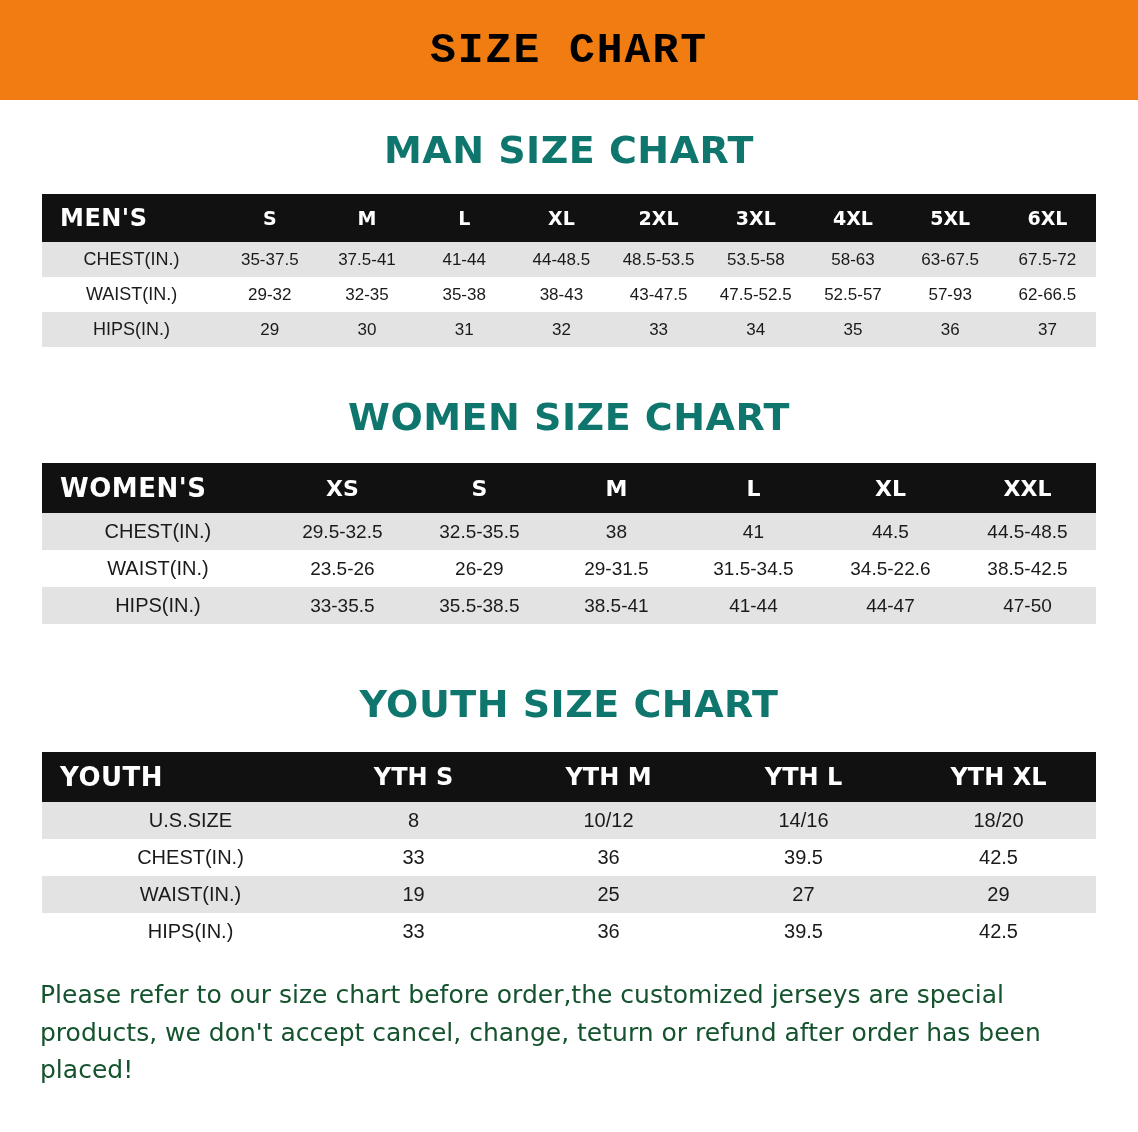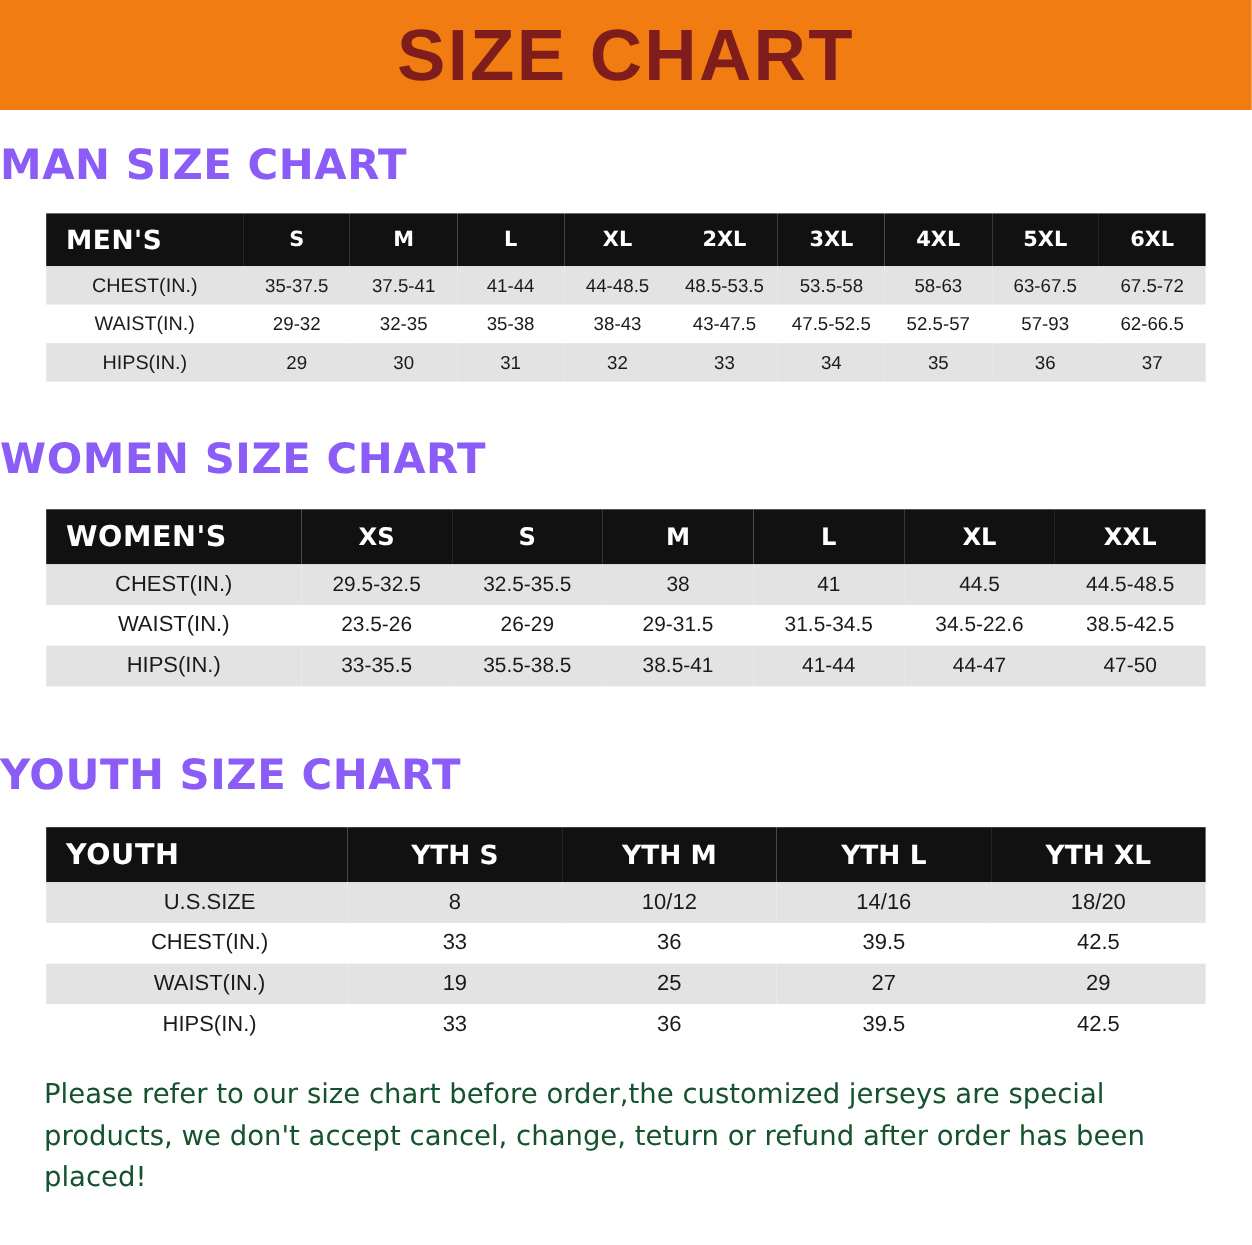--- a/index.html
+++ b/index.html
@@ -18,36 +18,36 @@
   
   .banner {
     width: 100%;
     height: 100px;
     background: #f07c12;
     display: flex;
     align-items: center;
     justify-content: center;
   }
   .banner-title {
-    font-family: Liberation Sans, sans-serif;
+    font-family: Liberation Mono, monospace;
     font-weight: bold;
-    font-size: 66px;
+    font-size: 43px;
     letter-spacing: 2px;
-    color: #7f1d1d;
+    color: #000000;
     line-height: 1;
   }
 
   
   .section-title {
-    text-align: left;
+    text-align: center;
     font-family: "DejaVu Sans", sans-serif;
     font-weight: bold;
     font-size: 38px;
     letter-spacing: 0.5px;
-    color: #8b5cf6;
+    color: #0f766e;
   }
   .title-man    { margin-top: 28px; margin-bottom: 22px; }
   .title-women  { margin-top: 48px; margin-bottom: 24px; }
   .title-youth  { margin-top: 58px; margin-bottom: 26px; }
 
   
   .table-wrap {
     margin: 12px 42px;
   }
   table.size {

